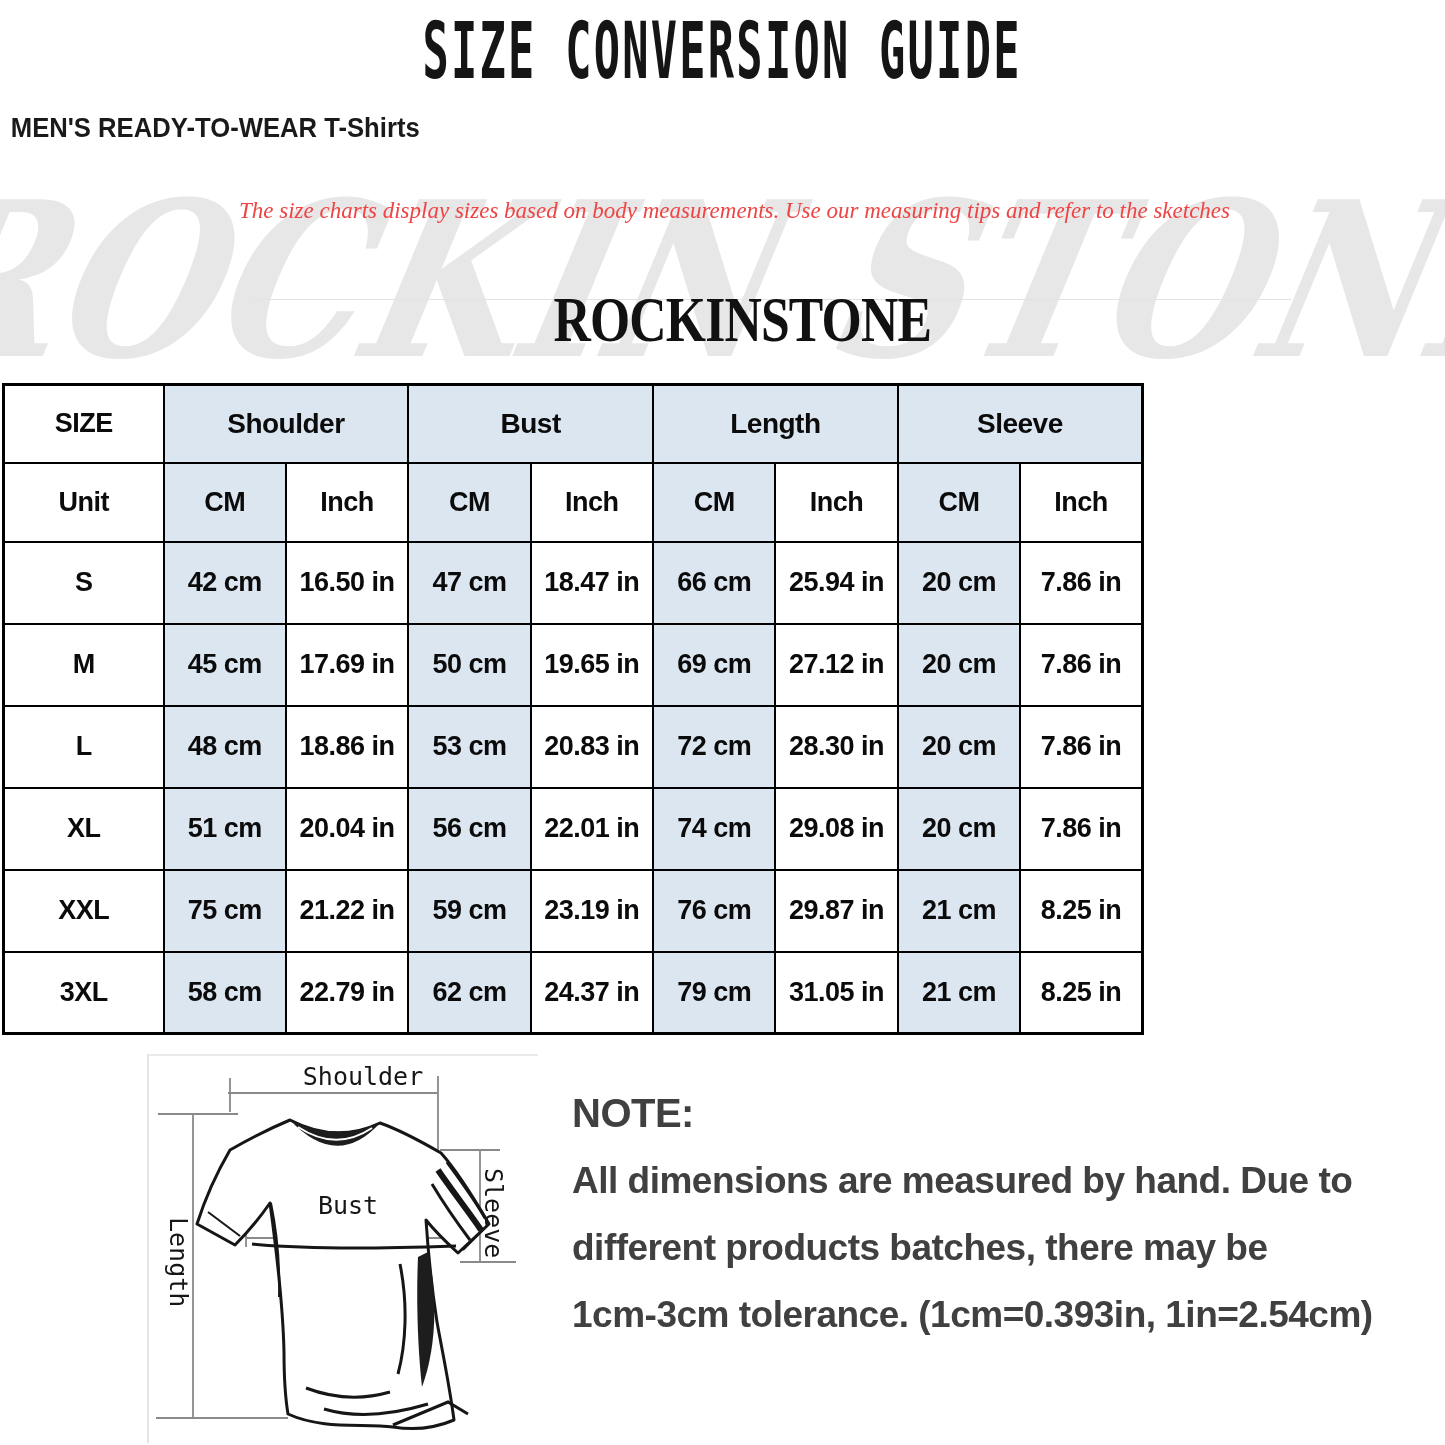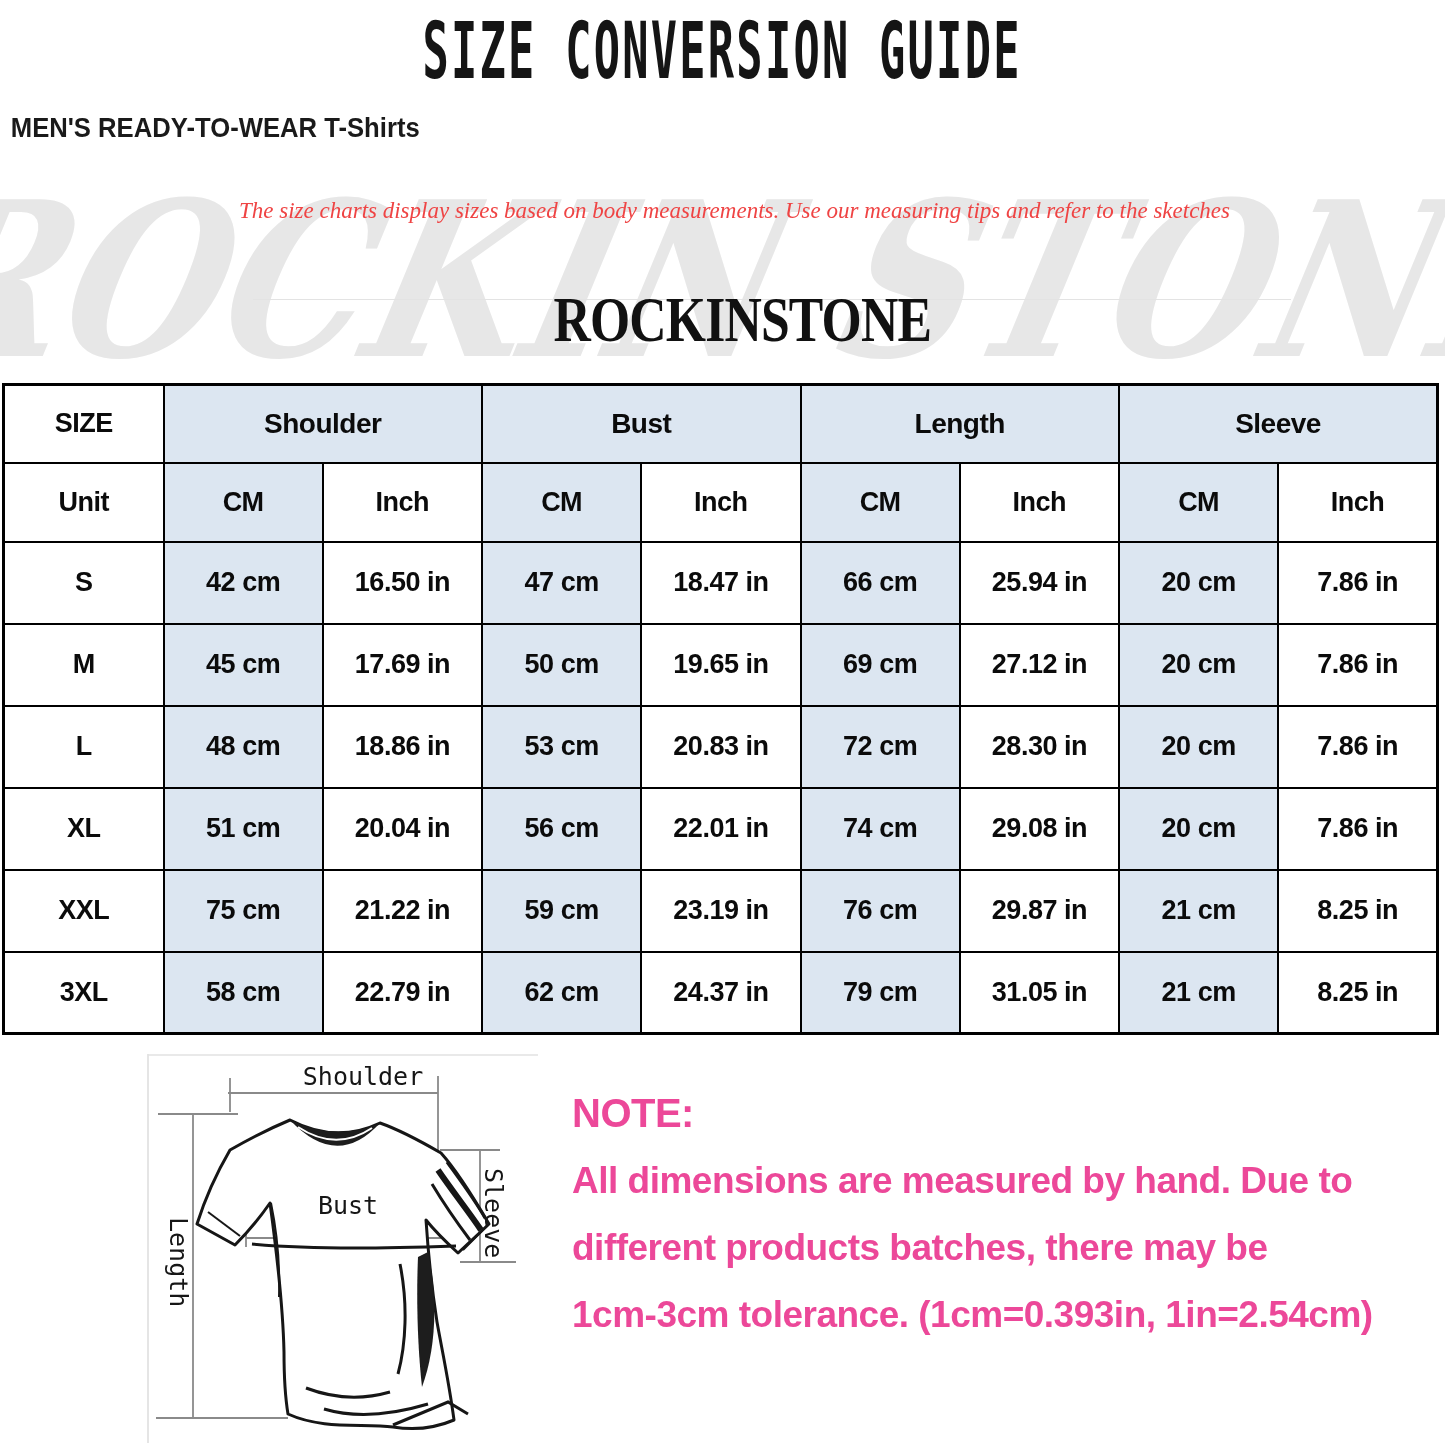--- a/index.html
+++ b/index.html
@@ -46,21 +46,21 @@
   }
   .brand-inner {
     display:inline-block; white-space:nowrap;
     font-family:"Liberation Serif", serif; font-weight:700;
     font-size:63px; letter-spacing:-1px; color:#111;
     transform:scale(0.82,1); transform-origin:center top;
   }
 
   
   table.size-table {
-    position:absolute; top:383px; left:2px; width:1437px;
+    position:absolute; top:383px; left:2px; width:1142px;
     border-collapse:collapse; table-layout:fixed; z-index:2;
     background:#fff;
     border:3px solid #000;
   }
   .size-table th, .size-table td {
     border:2px solid #000; text-align:center; vertical-align:middle;
     font-weight:700; font-size:27px; letter-spacing:-0.5px; color:#0b0b0b;
     padding:0; overflow:hidden;
   }
   .size-table thead tr.group-row   { height:78px; }
@@ -68,21 +68,21 @@
   .size-table tbody tr             { height:82px; }
   .size-table .group-h { font-size:28px; }
   .blue  { background:#dce6f1; }
   .white { background:#ffffff; }
 
   
   .sketch-svg { position:absolute; left:138px; top:1052px; z-index:1; }
   .note {
     position:absolute; left:572px; top:1080px; width:860px; z-index:2;
     font-weight:700; font-size:37px; line-height:67px; letter-spacing:-0.5px;
-    color:#ec4899;
+    color:#404040;
   }
   .note .note-heading { font-size:40px; }
   .sk-label {
     font-family:"DejaVu Sans Mono", monospace;
     font-size:25px; fill:#161616; font-weight:400;
   }
 </style>
 </head>
 <body>
 

